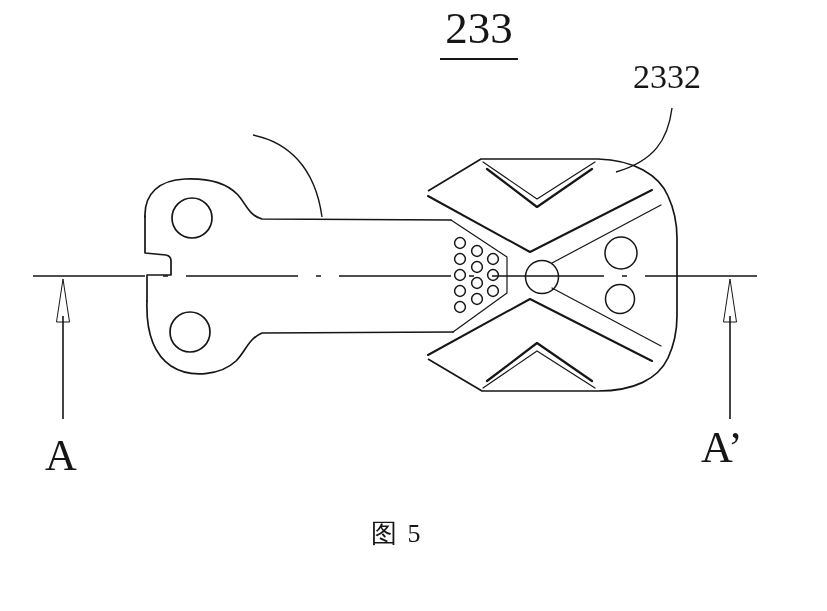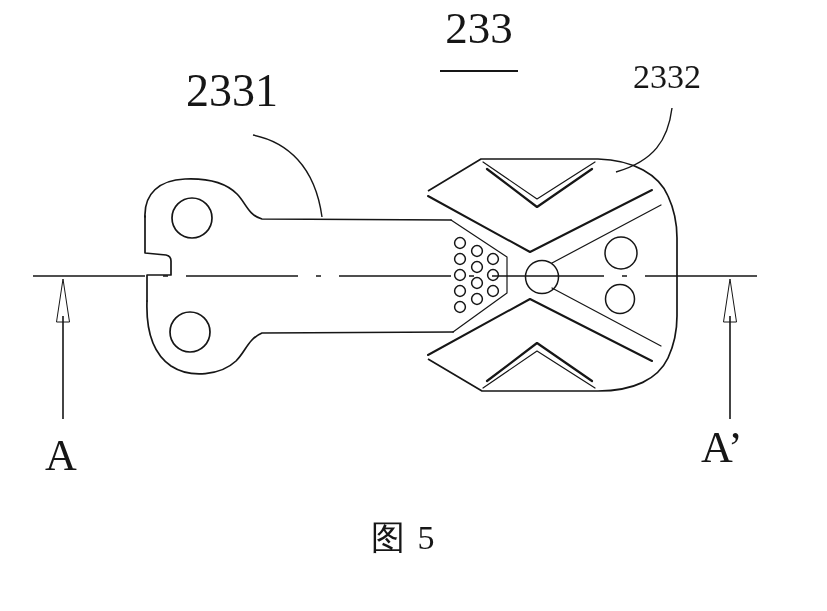--- a/index.html
+++ b/index.html
@@ -20,28 +20,28 @@
   .lbl{
     position:absolute;
     line-height:1;
     white-space:nowrap;
     user-select:none;
   }
   .lbl-ref{
     left:440px;top:6px;width:78px;
     font-size:45px;text-align:center;
     border-bottom:2.5px solid var(--line);
-    padding-bottom:19px;
+    padding-bottom:7px;
   }
   .lbl-arm{left:186px;top:68px;font-size:46px;}
   .lbl-head{left:633px;top:60px;font-size:34px;}
   .lbl-secL{left:45px;top:434px;font-size:44px;}
   .lbl-secR{left:701px;top:426px;font-size:44px;}
   .lbl-caption{
-    left:371px;top:521px;font-size:34px;letter-spacing:2px;
+    left:371px;top:521px;font-size:26px;letter-spacing:2px;
   }
 </style>
 </head>
 <body>
 
 <div class="stage">
 
   <svg width="827" height="611" viewBox="0 0 827 611">
 
     <line x1="33" y1="276" x2="760" y2="276" stroke-width="1.4" stroke-dasharray="112 18 5 18"></line>
@@ -104,21 +104,20 @@
       <circle cx="621" cy="253" r="16"></circle>
       <circle cx="620" cy="299" r="14.5"></circle>
     </g>
 
     <path stroke-width="1.4" d="M 253 135 C 287 142 315 166 322 217"></path>
     <path stroke-width="1.4" d="M 672 108 C 668 140 654 161 616 172"></path>
   </svg>
 
   <div class="lbl lbl-ref">233</div>
 
-  <div class="lbl lbl-arm">2331</div>
 
   <div class="lbl lbl-head">2332</div>
 
   <div class="lbl lbl-secL">A</div>
 
   <div class="lbl lbl-secR">A’</div>
 
   <div class="lbl lbl-caption">图 5</div>
 </div>
 

